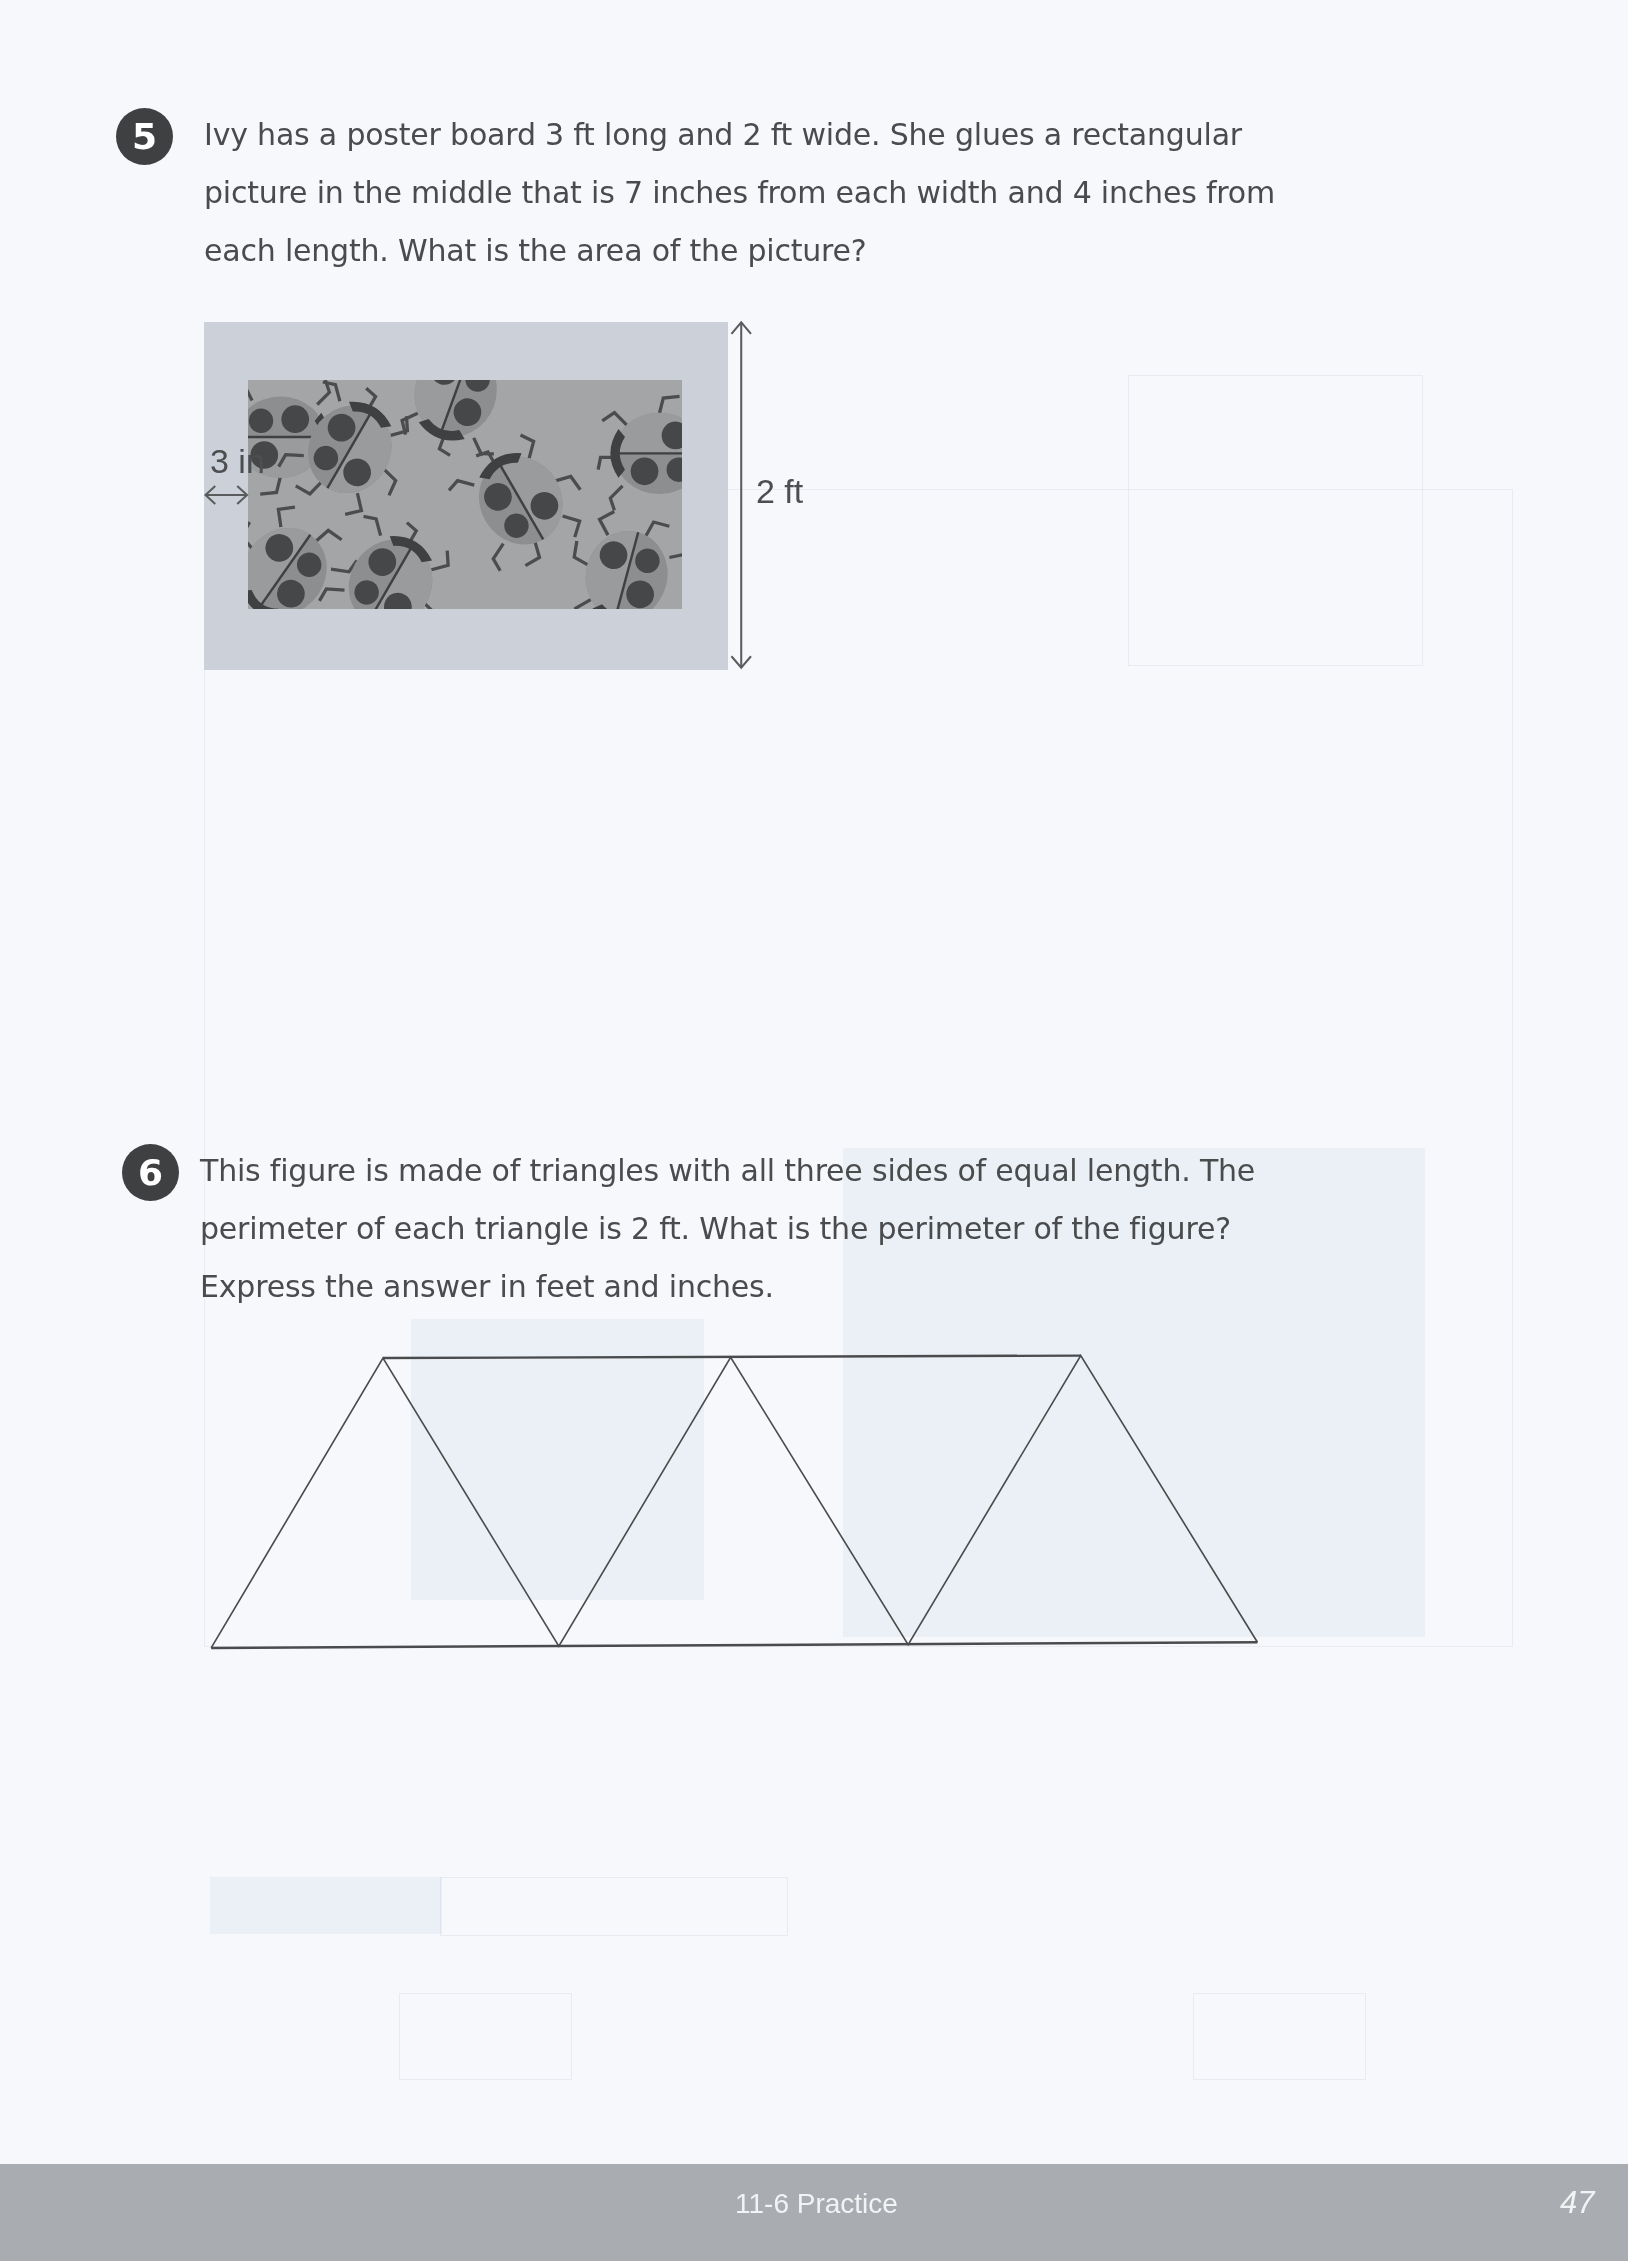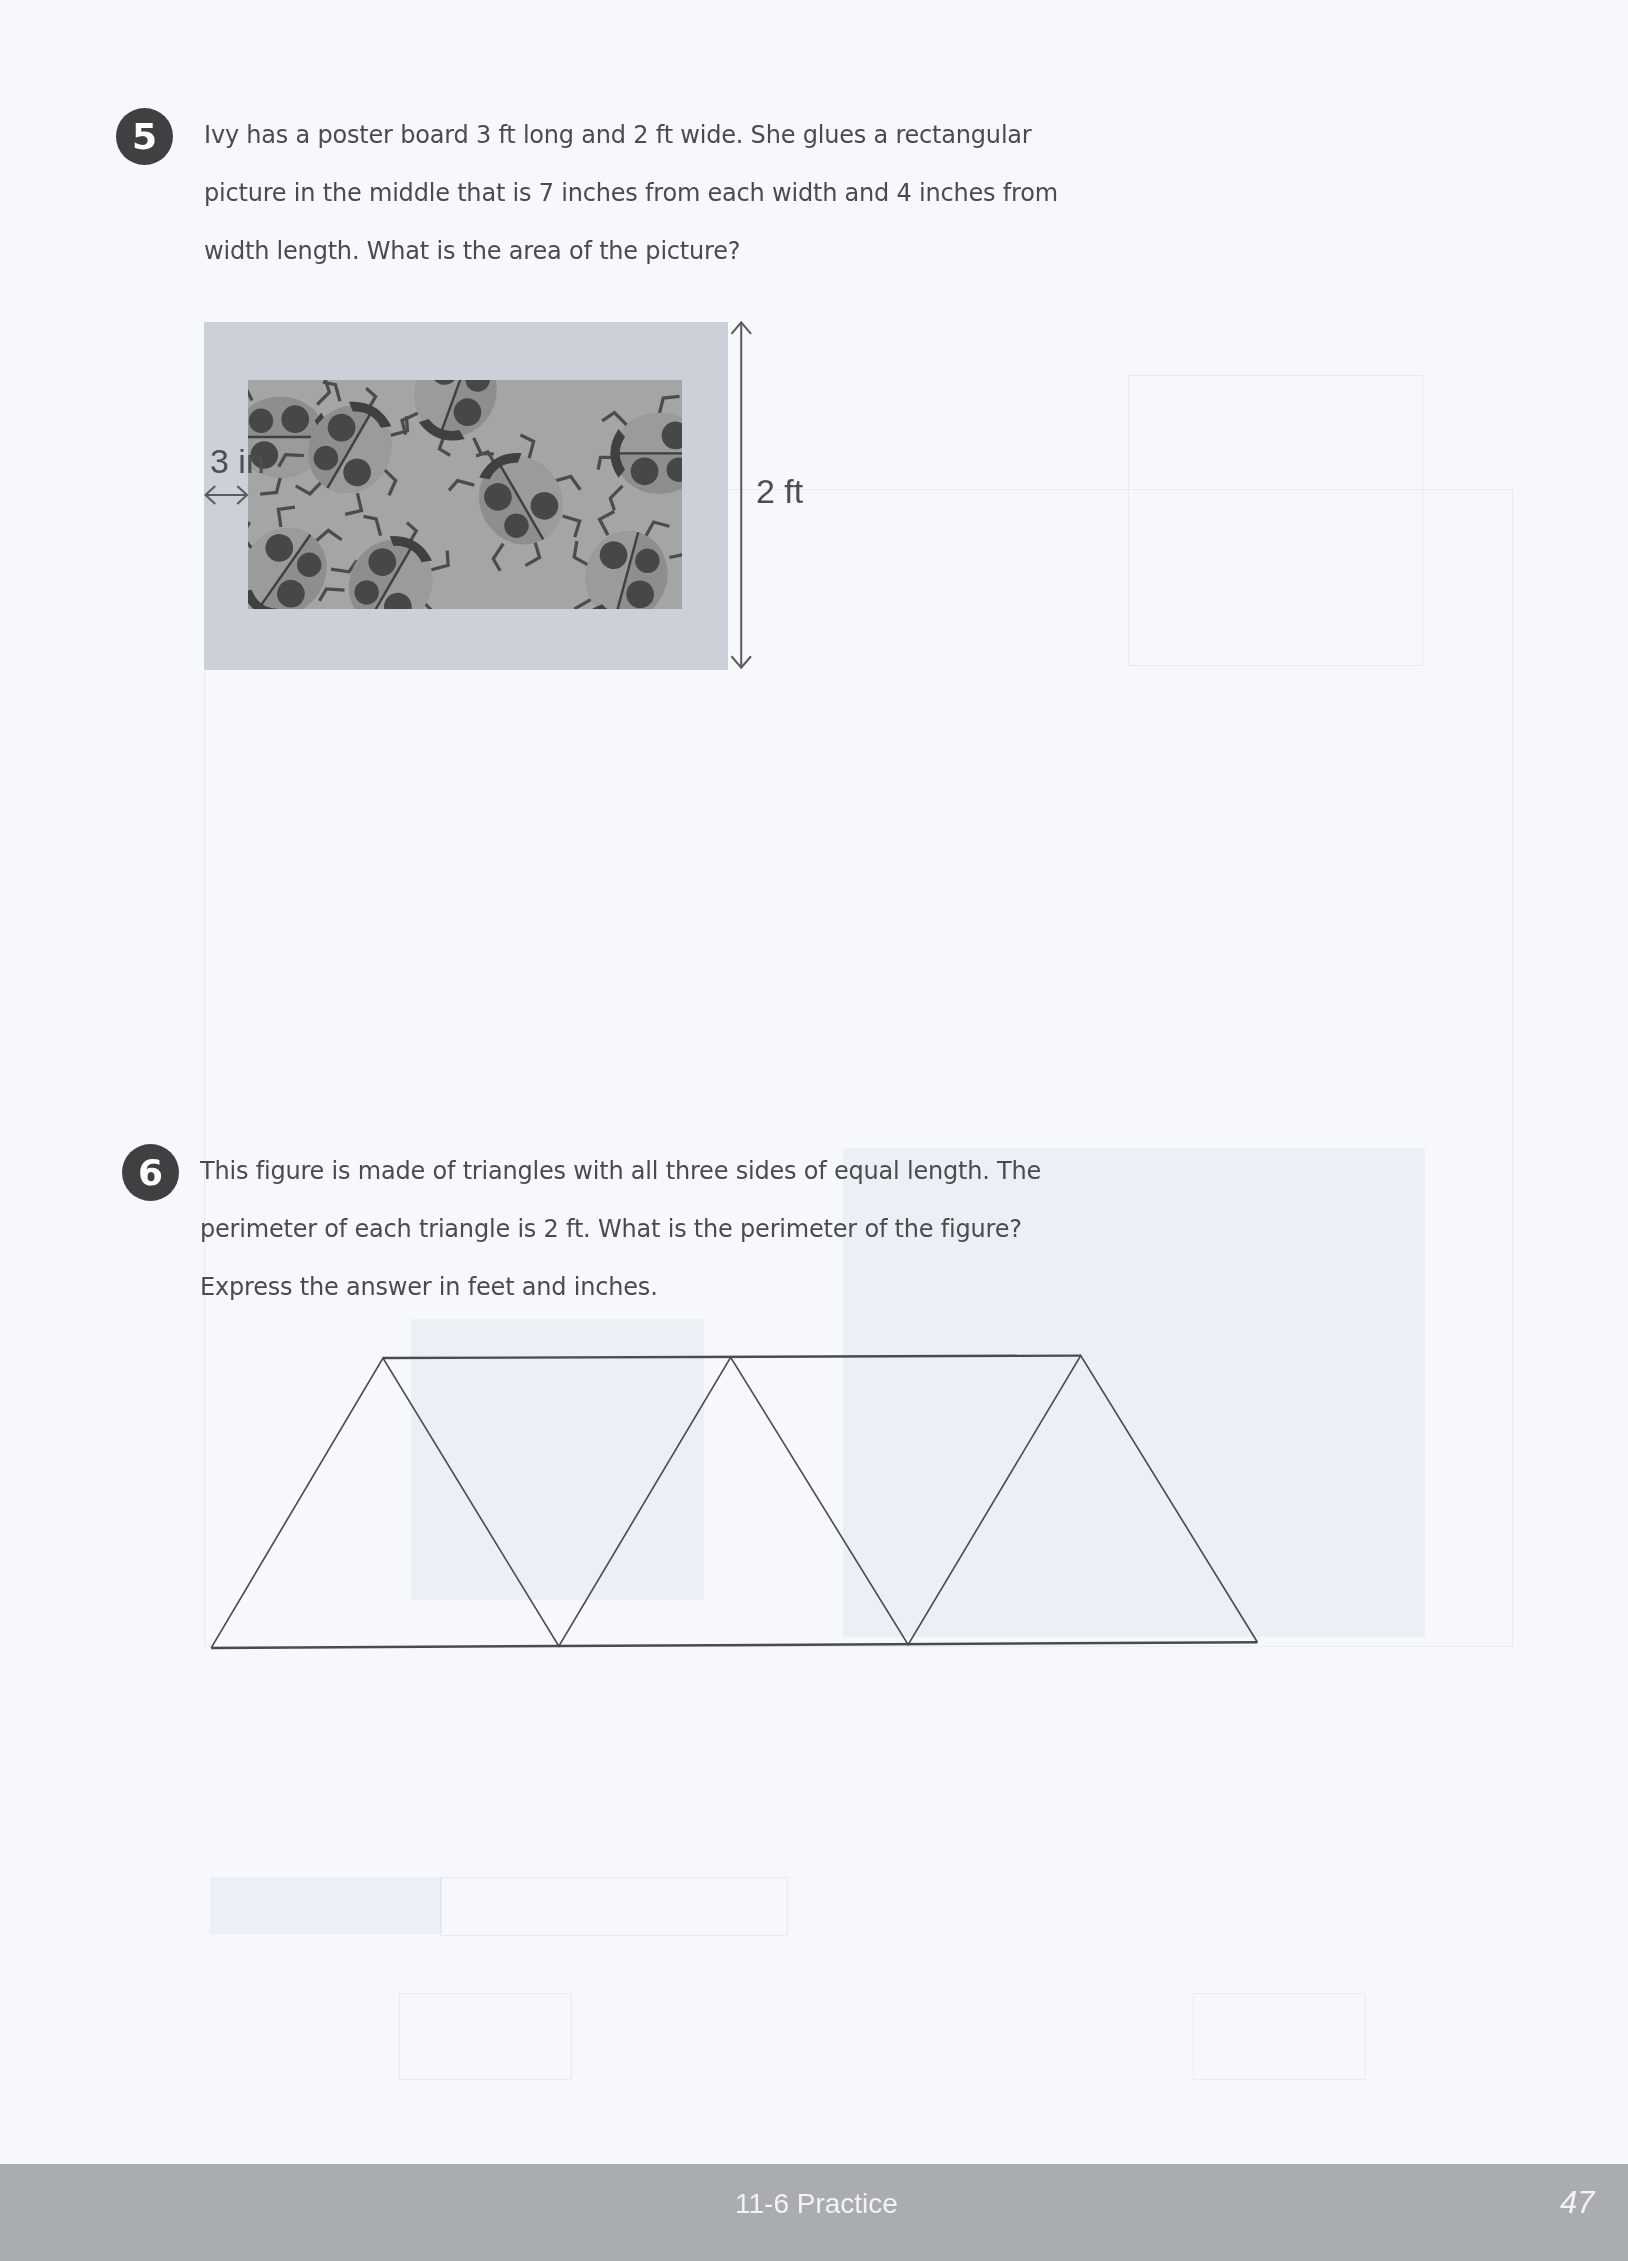--- a/index.html
+++ b/index.html
@@ -10,21 +10,21 @@
     color: #4a4b4c;
   }
   .ghost { position: absolute; border: 1.6px solid rgba(170,185,205,0.18); }
   .ghost-fill { position: absolute; background: rgba(190,205,225,0.18); }
   .qnum {
     position: absolute; width: 57px; height: 57px; border-radius: 50%;
     background: #3f4041; color: #ffffff;
     font-family: "DejaVu Sans", sans-serif; font-weight: bold; font-size: 36px;
     display: flex; align-items: center; justify-content: center;
   }
-  .qtext { position: absolute; font-size: 24px; line-height: 58px; letter-spacing: -0.2px; }
+  .qtext { position: absolute; font-size: 30px; line-height: 58px; letter-spacing: -0.2px; }
   .qtext div { white-space: nowrap; }
   .label { position: absolute; font-family: "Liberation Sans", sans-serif; font-size: 34px; color: #4d4e50; }
   #poster { position: absolute; left: 204px; top: 322px; width: 524px; height: 348px; background: #ccd0d9; }
   #picture { position: absolute; left: 248px; top: 380px; width: 434px; height: 229px; background: #a3a5a6; overflow: hidden; }
   #picture svg { display: block; }
   .footer {
     position: absolute; left: 0; top: 2164px; width: 1629px; height: 97px;
     background: #a9adb1;
   }
   .footer-title { position: absolute; left: 735px; top: 24.4px; font-family: "Liberation Sans", sans-serif; font-size: 28px; color: #f2f3f4; }
@@ -42,21 +42,21 @@
 <div class="ghost" style="left:440px;top:1877px;width:346px;height:57px;"></div>
 <div class="ghost" style="left:399px;top:1993px;width:171px;height:85px;"></div>
 <div class="ghost" style="left:1193px;top:1993px;width:171px;height:85px;"></div>
 
 <div class="qnum" style="left:116px;top:108px;">
   <span>5</span>
 </div>
 <div class="qtext" style="left:204px;top:106px;">
   <div>Ivy has a poster board 3 ft long and 2 ft wide. She glues a rectangular</div>
   <div>picture in the middle that is 7 inches from each width and 4 inches from</div>
-  <div>width length. What is the area of the picture?</div>
+  <div>each length. What is the area of the picture?</div>
 </div>
 
 <div id="poster"></div>
 <div id="picture">
   <svg width="434" height="229" viewBox="0 0 533 281">
     <defs>
       <g id="bug">
         <g stroke="#4a4c4d" stroke-width="4" fill="none">
           <polyline points="-40,-45 -55,-60 -70,-55"></polyline>
           <polyline points="-5,-52 -5,-72 -20,-75"></polyline>

